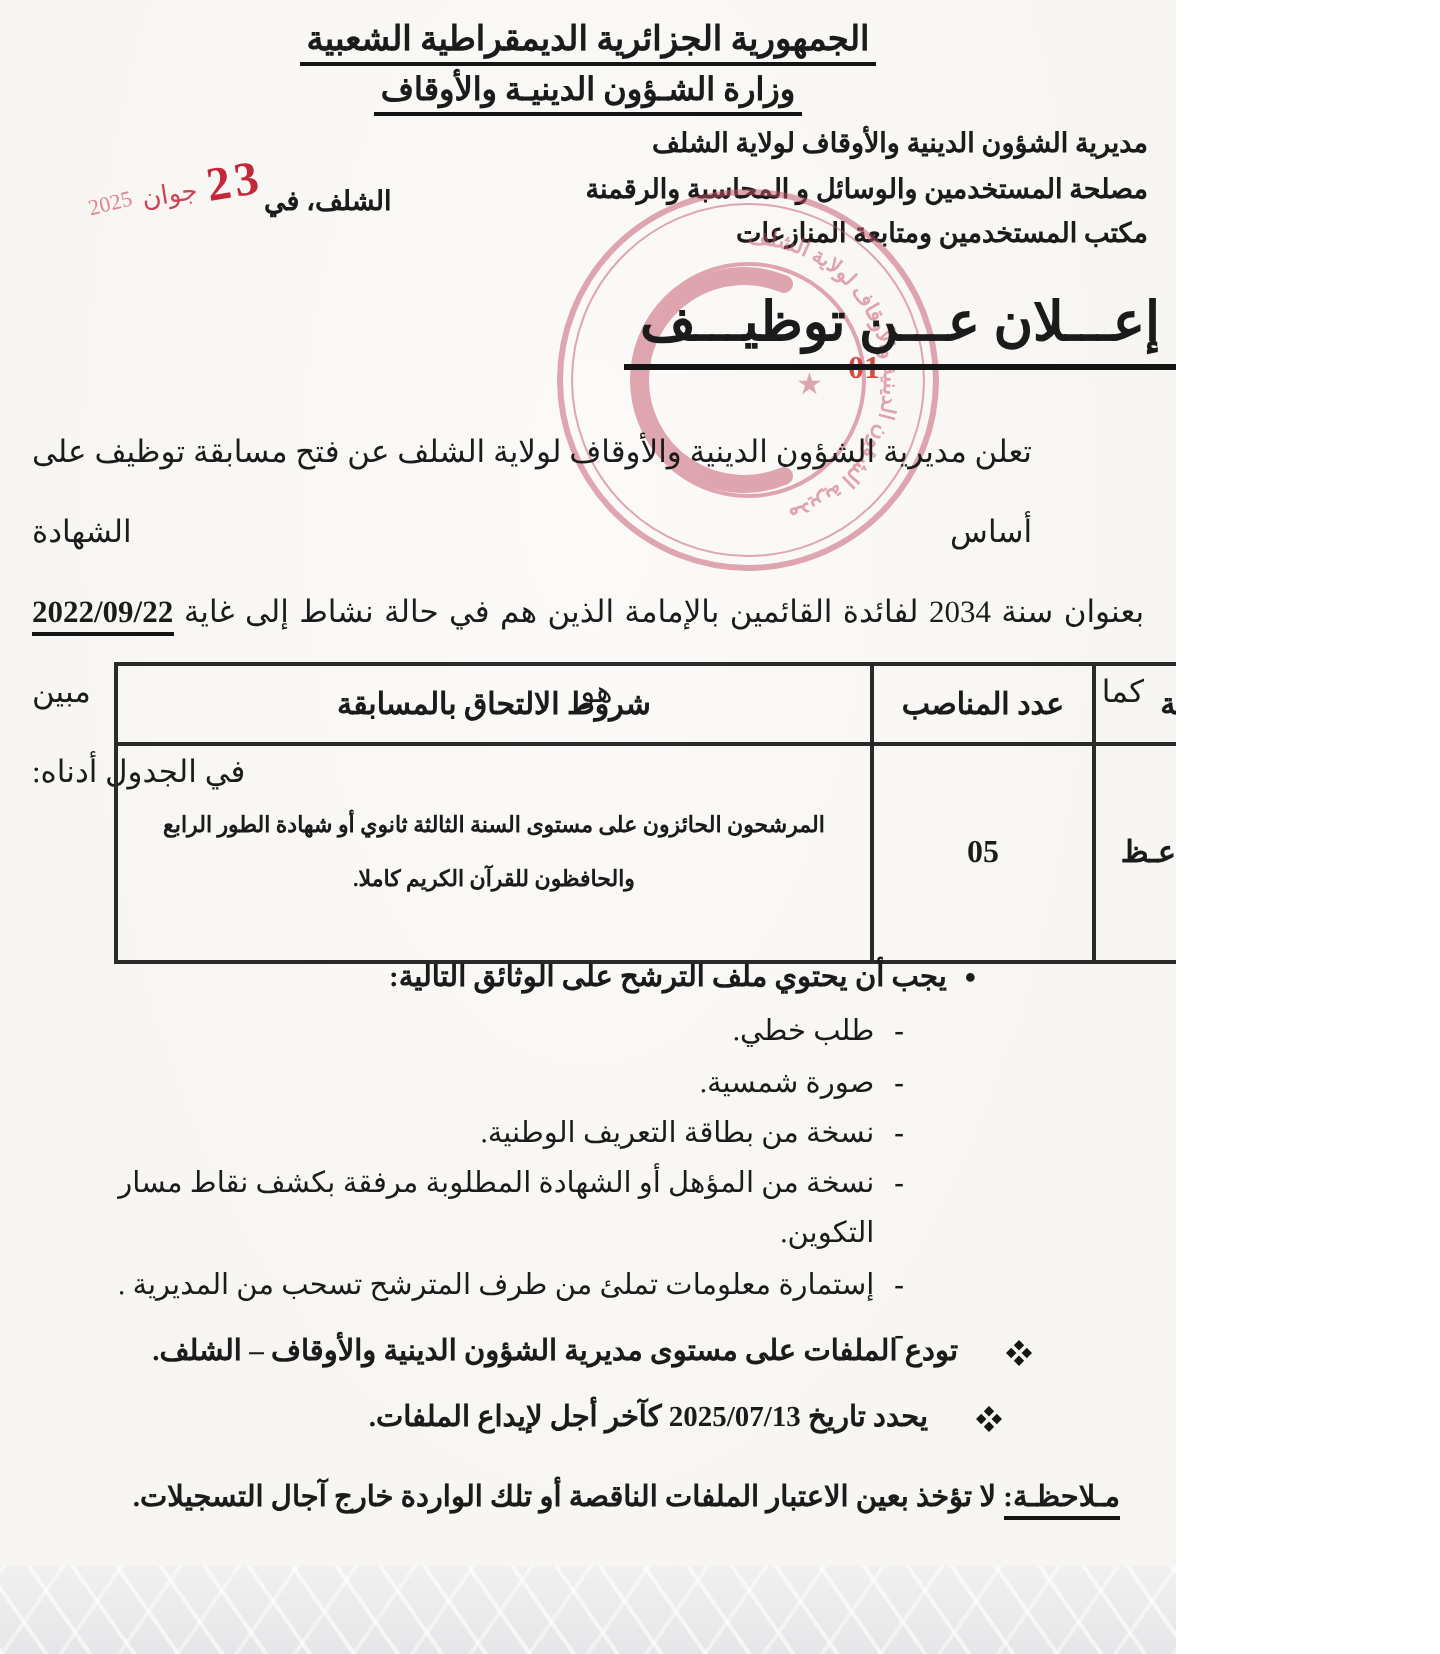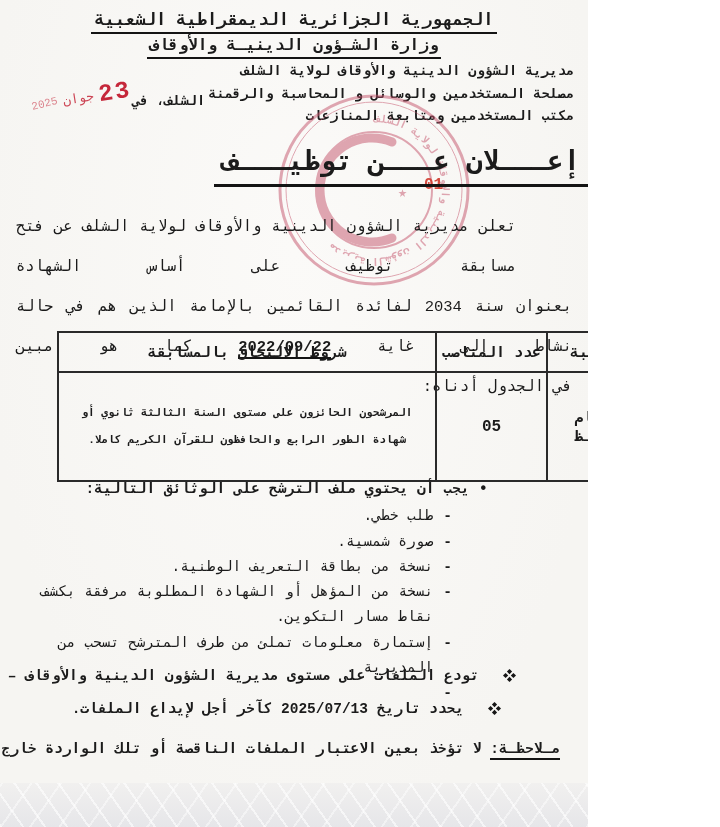--- a/index.html
+++ b/index.html
@@ -1,19 +1,19 @@
 <!DOCTYPE html>
 <html lang="ar"><head>
 <meta charset="utf-8">
 <style>
   html,body{margin:0;padding:0;}
   .page{
     position:relative;width:588px;height:827px;overflow:hidden;
     background:radial-gradient(ellipse at 50% 30%, #fbfaf8 0%, #f6f5f2 75%);
-    font-family:Liberation Mono, monospace;
+    font-family:Liberation Serif, serif;
     color:#1b1b1b;
   }
   .hdr{position:absolute;left:0;right:0;text-align:center;direction:rtl;}
   .hdr span{border-bottom:2px solid #141414;padding:0 3px 2px;}
   .hdr-republic{top:9px;font-size:17px;font-weight:bold;}
   .hdr-ministry{top:35px;font-size:16px;font-weight:bold;}
   .dir-block{position:absolute;top:61px;right:14px;text-align:right;direction:rtl;
     font-weight:bold;font-size:13.5px;line-height:22.5px;}
   .place-date{position:absolute;top:92px;left:132px;direction:rtl;
     font-weight:bold;font-size:13.5px;}
@@ -26,21 +26,21 @@
   .stamp-svg{position:absolute;left:274px;top:90px;opacity:.5;}
   .stamp-number{position:absolute;left:424px;top:176px;color:#d03a2e;
     font-size:16px;font-weight:bold;opacity:.9;}
   .doc-title{position:absolute;top:145px;left:0;right:0;direction:rtl;}
   .doc-title span{font-size:27px;font-weight:bold;border-bottom:3px solid #141414;
     padding:0 8px 6px;letter-spacing:1px;}
   .para{position:absolute;top:207px;right:16px;left:16px;direction:rtl;
     font-size:15.5px;line-height:40px;}
   .p-line1{text-align:justify;text-align-last:justify;padding-right:56px;}
   .p-line2{text-align:justify;text-align-last:justify;}
-  .p-line3{text-align:right;}
+  .p-line3{text-align:left;}
   .date-underline{font-weight:bold;border-bottom:2px solid #141414;padding-bottom:1px;}
   .jobs-table{position:absolute;top:331px;left:57px;width:591px;direction:rtl;
     border-collapse:collapse;background:transparent;}
   .jobs-table th,.jobs-table td{border:2px solid #2a2a2a;text-align:center;}
   .jobs-table th{height:36px;font-size:15px;font-weight:bold;border-radius:14px;}
   .col-rank{width:96px;}
   .col-positions{width:107px;}
   .cell-rank{font-weight:bold;font-size:15px;}
   .cell-positions{font-weight:bold;font-size:16px;}
   .cell-conditions{font-weight:bold;font-size:11px;line-height:27px;

